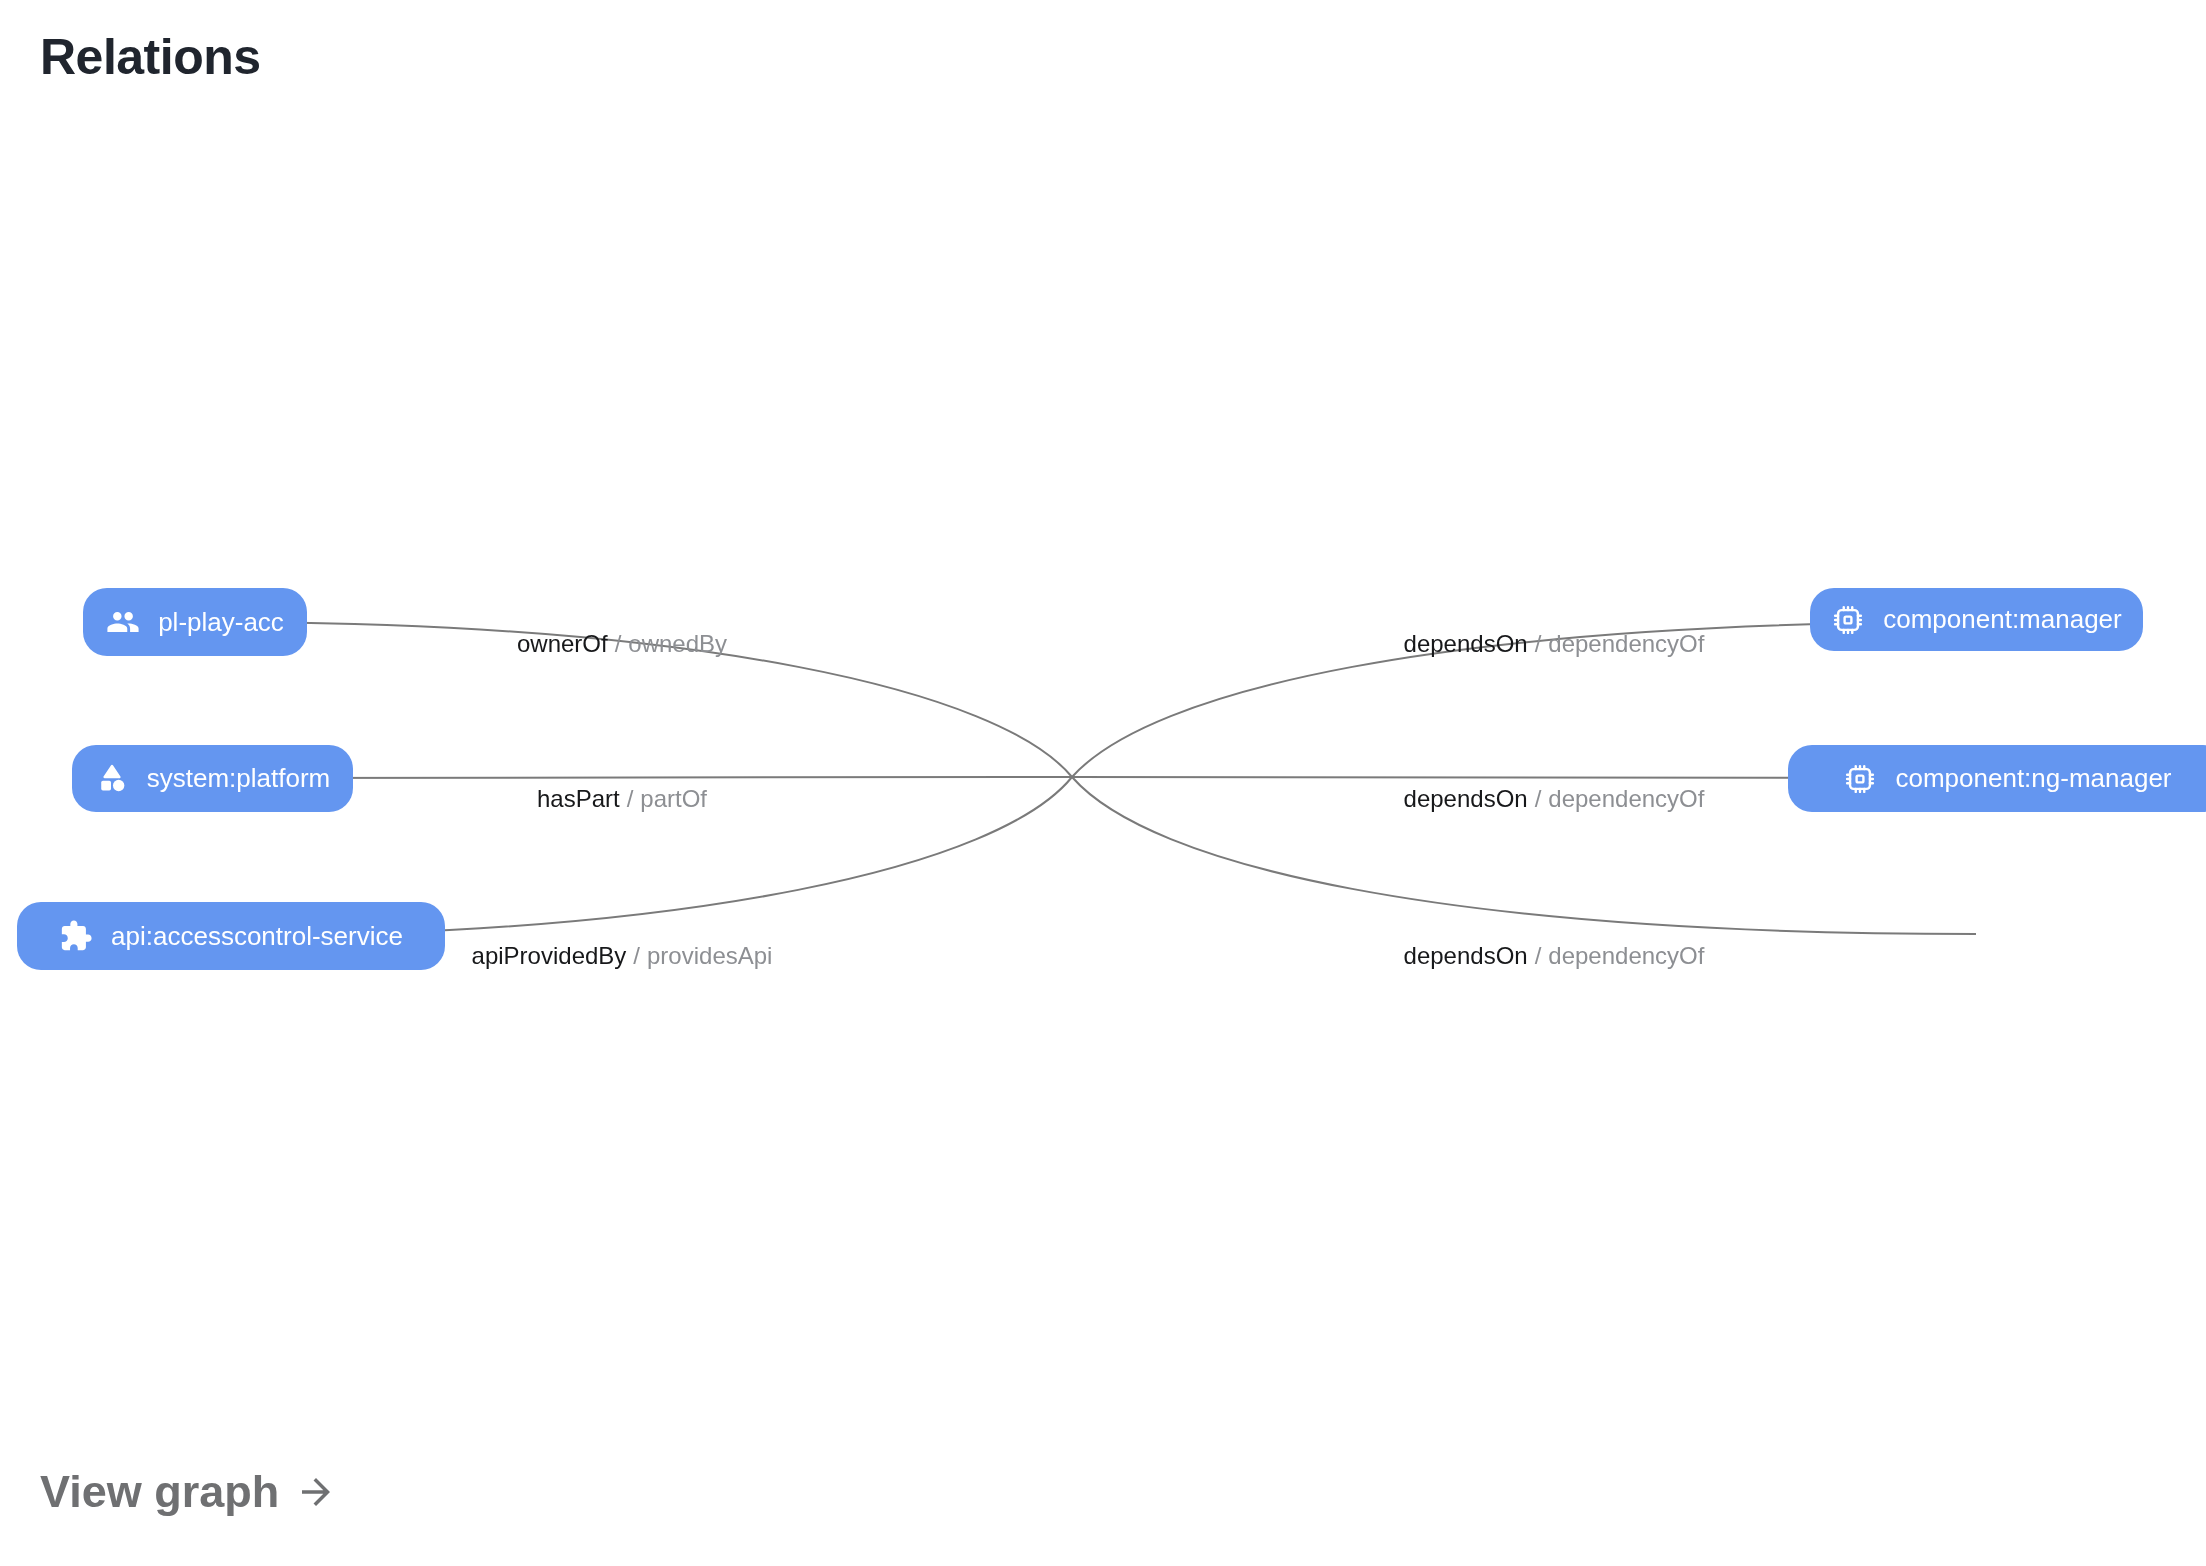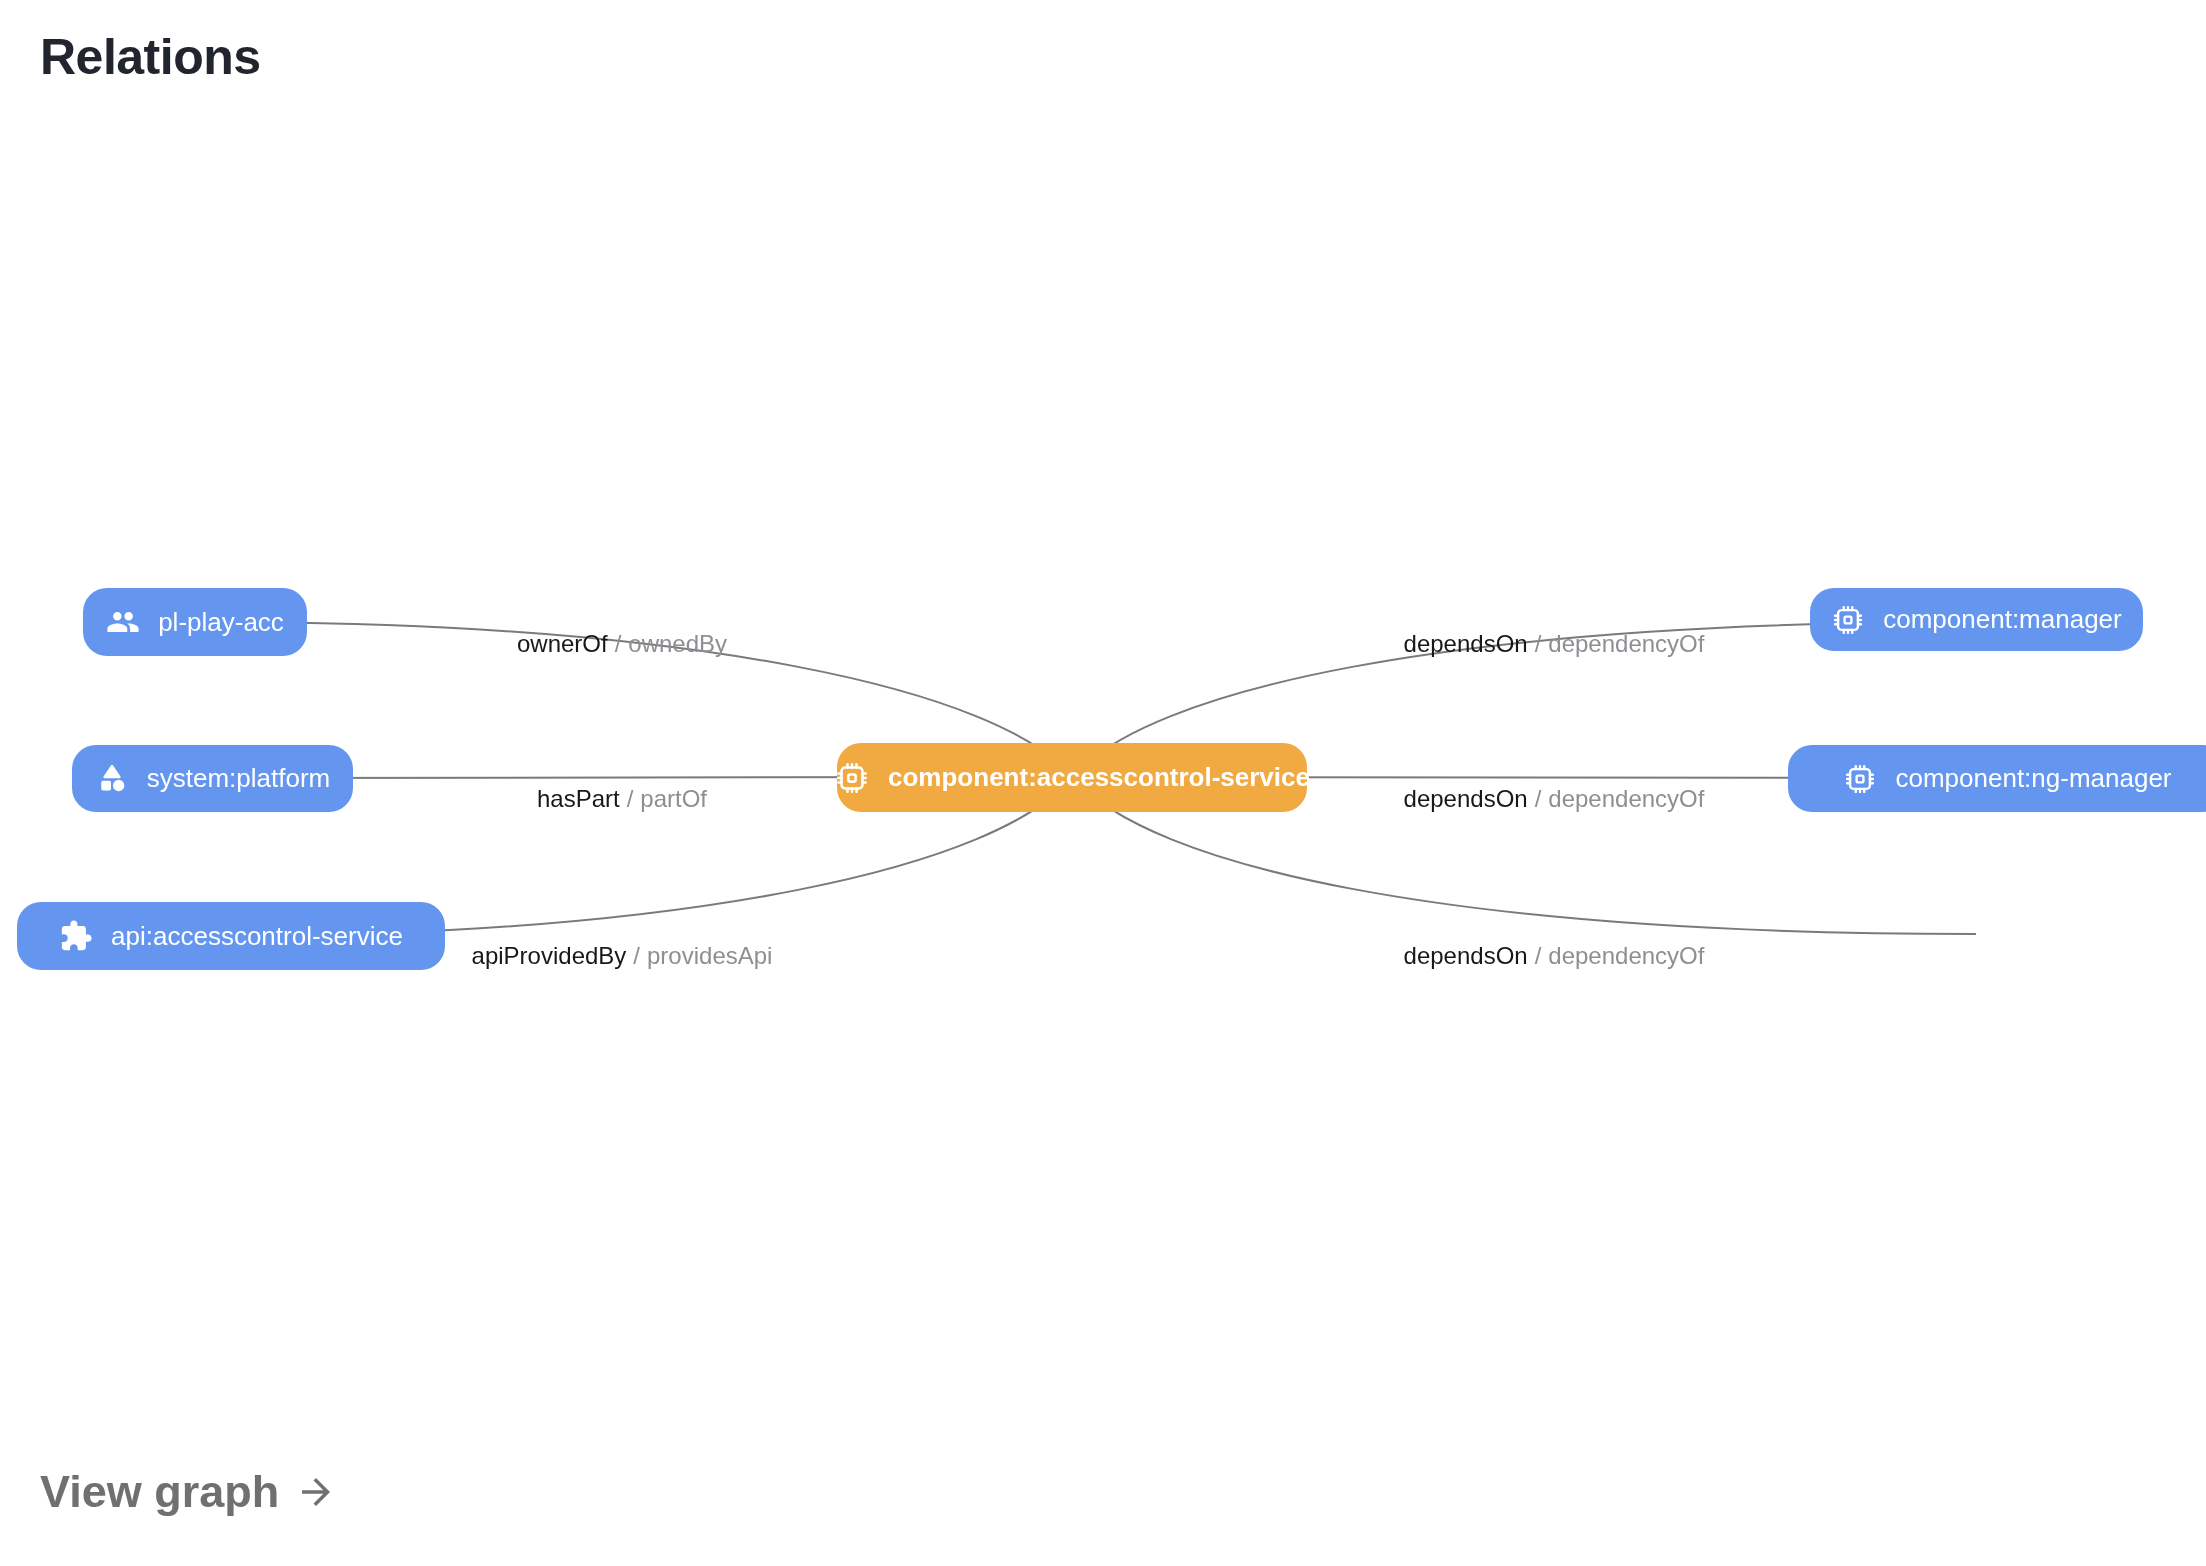--- a/index.html
+++ b/index.html
@@ -107,30 +107,20 @@
     <span>system:platform</span>
   </div>
 
   <div class="node blue" style="left:17px; top:902px; width:428px; height:68px;">
     <svg width="34" height="34" viewBox="0 0 24 24" fill="#fff">
       <path d="M20.5 11H19V7c0-1.1-.9-2-2-2h-4V3.5C13 2.12 11.88 1 10.5 1S8 2.12 8 3.5V5H4c-1.1 0-1.99.9-1.99 2v3.8H3.5c1.49 0 2.7 1.21 2.7 2.7s-1.21 2.7-2.7 2.7H2V20c0 1.1.9 2 2 2h3.8v-1.5c0-1.49 1.21-2.7 2.7-2.7 1.49 0 2.7 1.21 2.7 2.7V22H17c1.1 0 2-.9 2-2v-4h1.5c1.38 0 2.5-1.12 2.5-2.5S21.88 11 20.5 11z"></path>
     </svg>
     <span>api:accesscontrol-service</span>
   </div>
 
-  <div class="node orange" style="left:837px; top:743px; width:470px; height:69px;">
-    <svg width="36" height="36" viewBox="0 0 24 24">
-      <g stroke="#fff" stroke-width="1.7" stroke-linecap="round" fill="none">
-        <rect x="5" y="5" width="14" height="14" rx="2.5"></rect>
-        <rect x="9.6" y="9.6" width="4.8" height="4.8" rx="1"></rect>
-        <path d="M9 5V2.9 M12 5V2.9 M15 5V2.9 M9 21.1V19 M12 21.1V19 M15 21.1V19 M5 9H2.9 M5 12H2.9 M5 15H2.9 M21.1 9H19 M21.1 12H19 M21.1 15H19"></path>
-      </g>
-    </svg>
-    <span>component:accesscontrol-service</span>
-  </div>
 
   <div class="node blue" style="left:1810px; top:588px; width:333px; height:63px;">
     <svg width="34" height="34" viewBox="0 0 24 24">
       <g stroke="#fff" stroke-width="1.7" stroke-linecap="round" fill="none">
         <rect x="5" y="5" width="14" height="14" rx="2.5"></rect>
         <rect x="9.6" y="9.6" width="4.8" height="4.8" rx="1"></rect>
         <path d="M9 5V2.9 M12 5V2.9 M15 5V2.9 M9 21.1V19 M12 21.1V19 M15 21.1V19 M5 9H2.9 M5 12H2.9 M5 15H2.9 M21.1 9H19 M21.1 12H19 M21.1 15H19"></path>
       </g>
     </svg>
     <span>component:manager</span>

